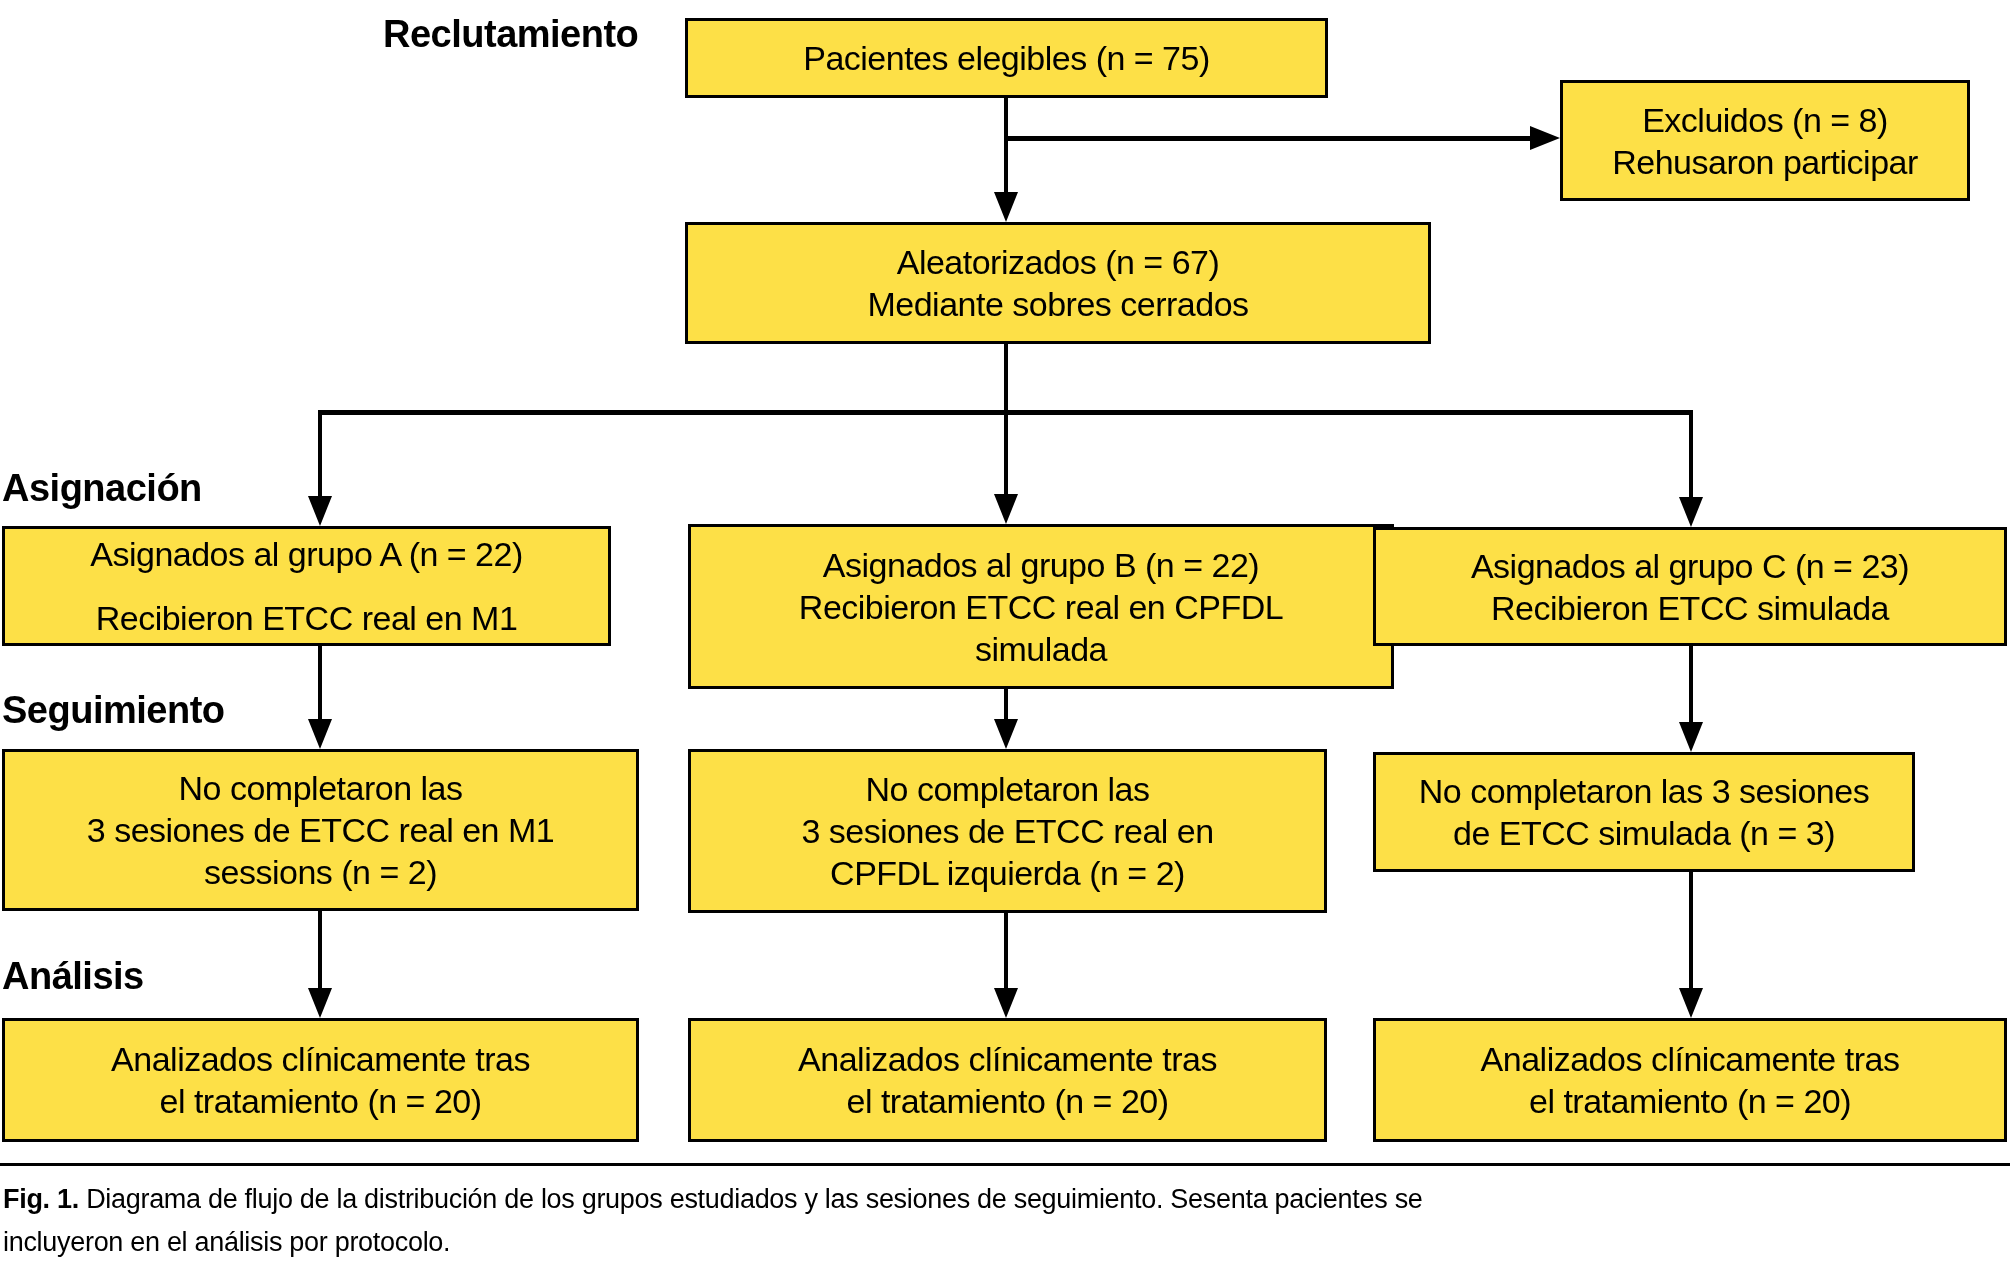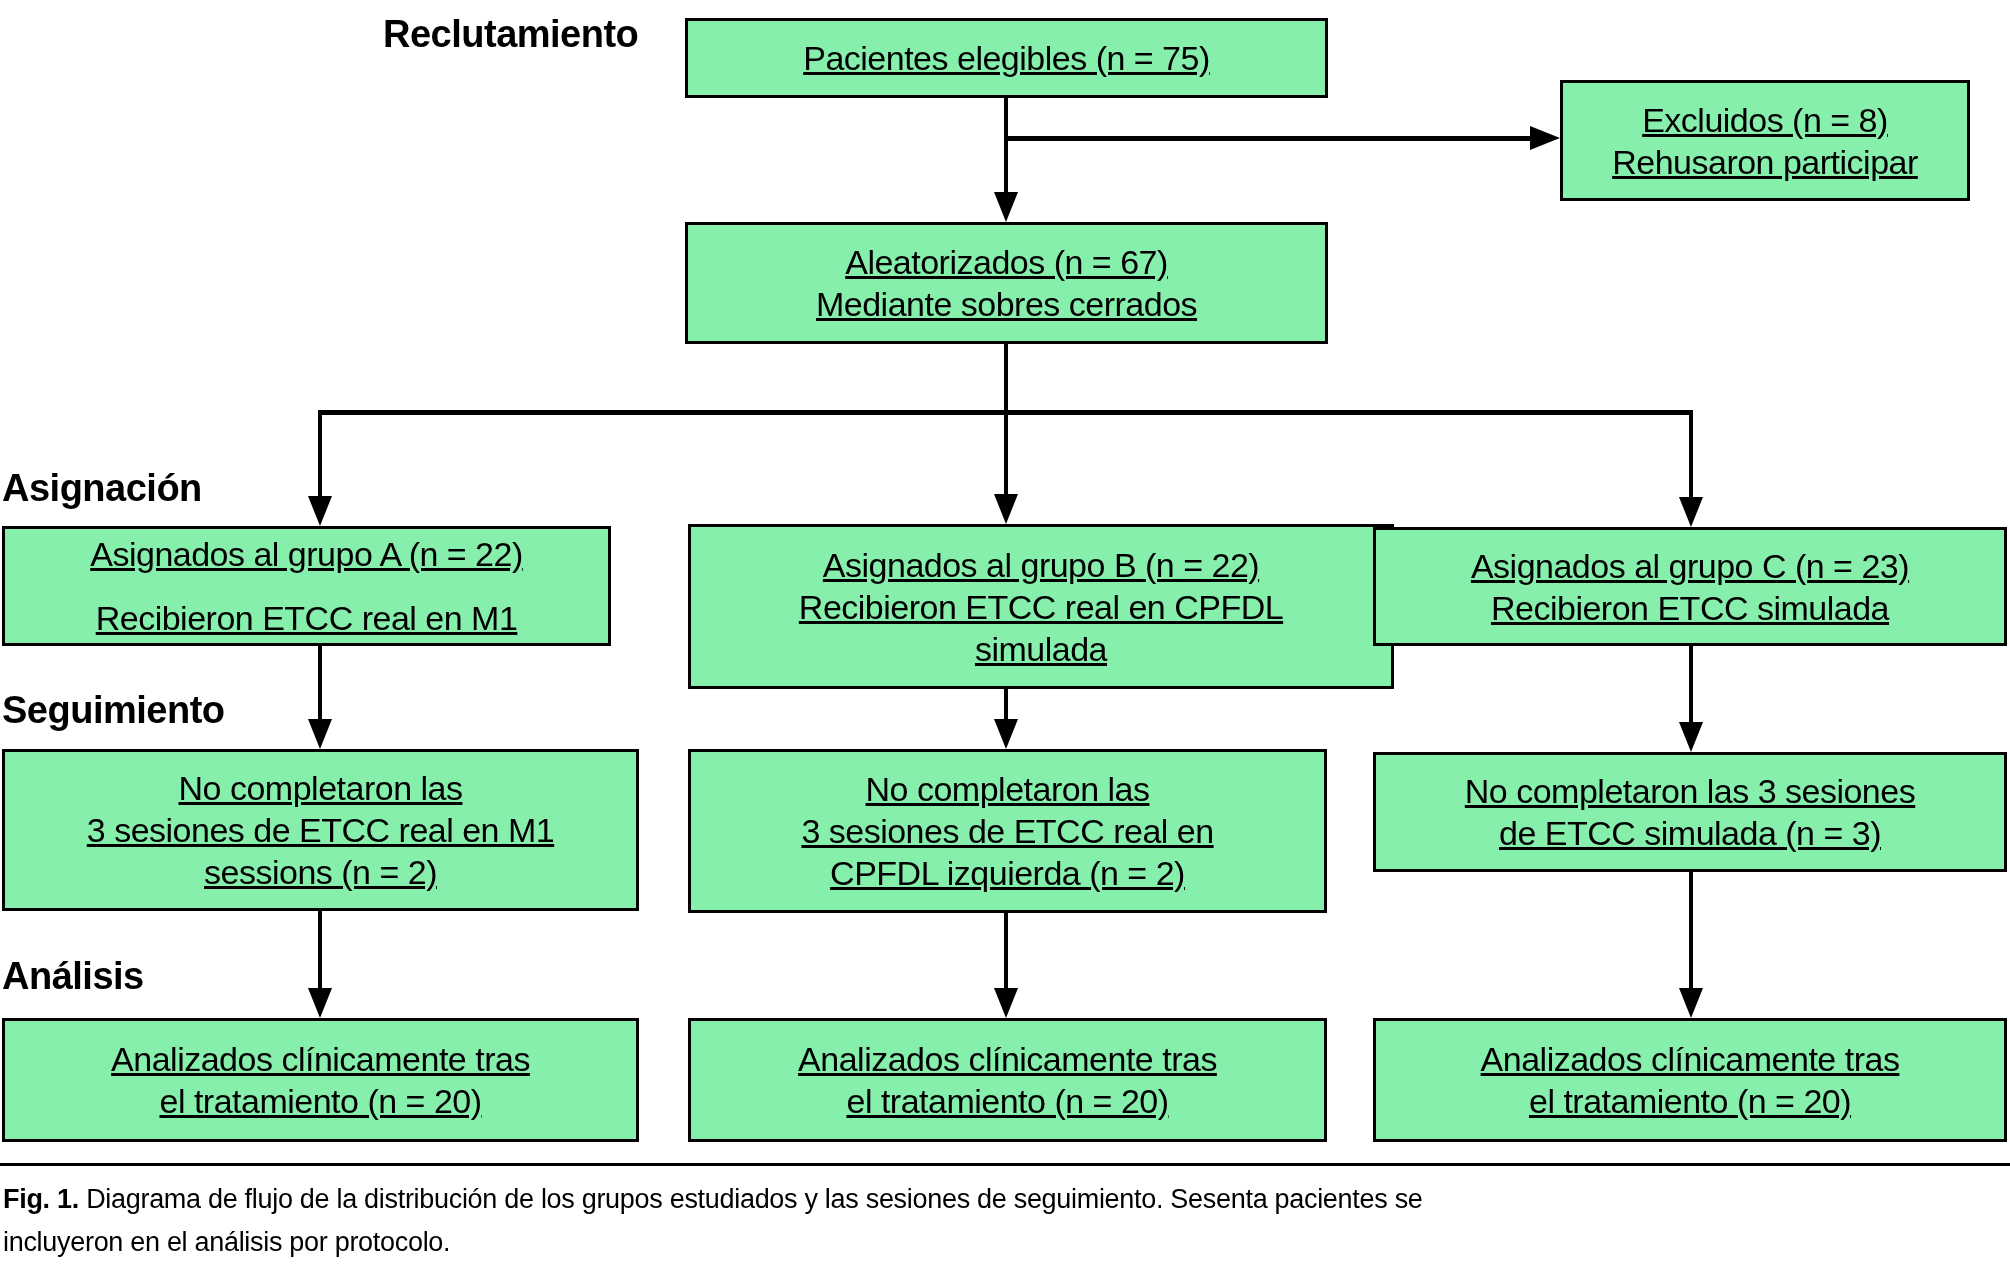--- a/index.html
+++ b/index.html
@@ -13,30 +13,29 @@
     height: 1266px;
     background: #ffffff;
     color: #000000;
     font-family: "Liberation Sans", "DejaVu Sans", sans-serif;
     overflow: hidden;
   }
   .box {
     position: absolute;
     box-sizing: border-box;
     border: 3px solid #000000;
-    background: #86efac;
+    background: #fde047;
     display: flex;
     flex-direction: column;
     align-items: center;
     justify-content: center;
     text-align: center;
     font-size: 34px;
     line-height: 42px;
     letter-spacing: -0.5px;
-    text-decoration: underline;
   }
   .stage-label {
     position: absolute;
     font-weight: bold;
     font-size: 38px;
     line-height: 44px;
     letter-spacing: -0.5px;
     white-space: nowrap;
   }
   .vline {
@@ -96,21 +95,21 @@
 
   <div class="box" style="left:685px; top:18px; width:643px; height:80px;">
     <div>Pacientes elegibles (n = 75)</div>
   </div>
 
   <div class="box" style="left:1560px; top:80px; width:410px; height:121px;">
     <div>Excluidos (n = 8)</div>
     <div>Rehusaron participar</div>
   </div>
 
-  <div class="box" style="left:685px; top:222px; width:643px; height:122px;">
+  <div class="box" style="left:685px; top:222px; width:746px; height:122px;">
     <div>Aleatorizados (n = 67)</div>
     <div>Mediante sobres cerrados</div>
   </div>
 
   <div class="vline" style="left:1004px; top:98px; height:96px;"></div>
   <div class="arrow-down" style="left:994px; top:192px;"></div>
 
   <div class="hline" style="left:1004px; top:136px; width:528px;"></div>
   <div class="arrow-right" style="left:1530px; top:126px;"></div>
 
@@ -152,21 +151,21 @@
   <div class="box" style="left:2px; top:749px; width:637px; height:162px;">
     <div>No completaron las</div>
     <div>3 sesiones de ETCC real en M1</div>
     <div>sessions (n = 2)</div>
   </div>
   <div class="box" style="left:688px; top:749px; width:639px; height:164px;">
     <div>No completaron las</div>
     <div>3 sesiones de ETCC real en</div>
     <div>CPFDL izquierda (n = 2)</div>
   </div>
-  <div class="box" style="left:1373px; top:752px; width:634px; height:120px;">
+  <div class="box" style="left:1373px; top:752px; width:542px; height:120px;">
     <div>No completaron las 3 sesiones</div>
     <div>de ETCC simulada (n = 3)</div>
   </div>
 
   <div class="vline" style="left:318px; top:911px; height:79px;"></div>
   <div class="arrow-down" style="left:308px; top:988px;"></div>
 
   <div class="vline" style="left:1004px; top:913px; height:77px;"></div>
   <div class="arrow-down" style="left:994px; top:988px;"></div>
 

